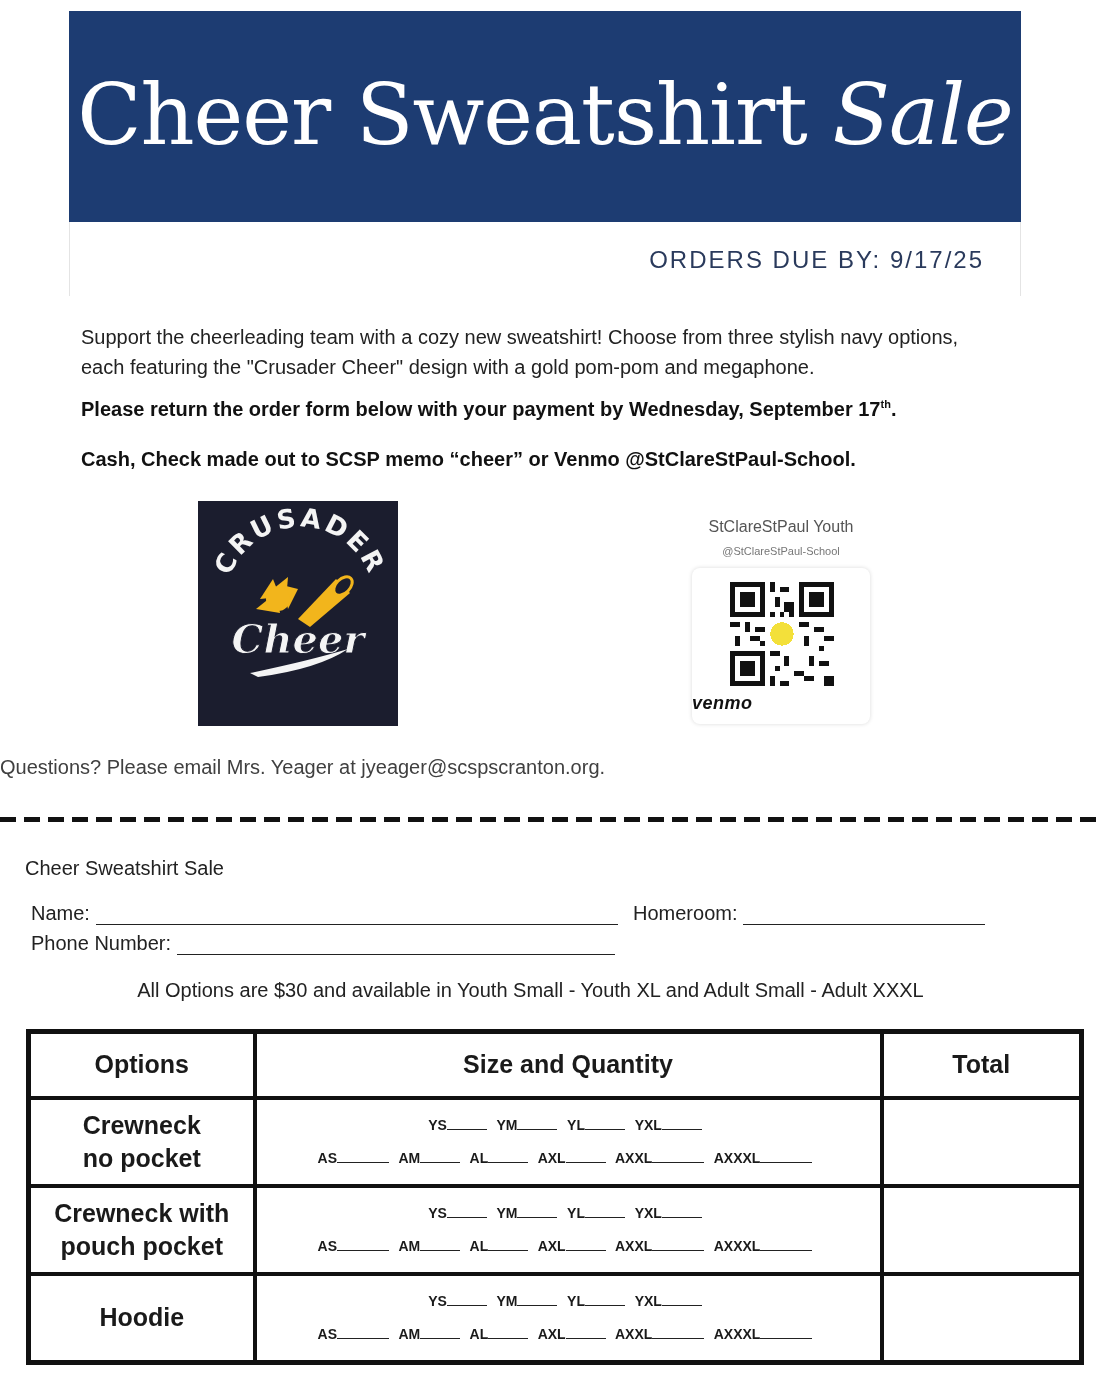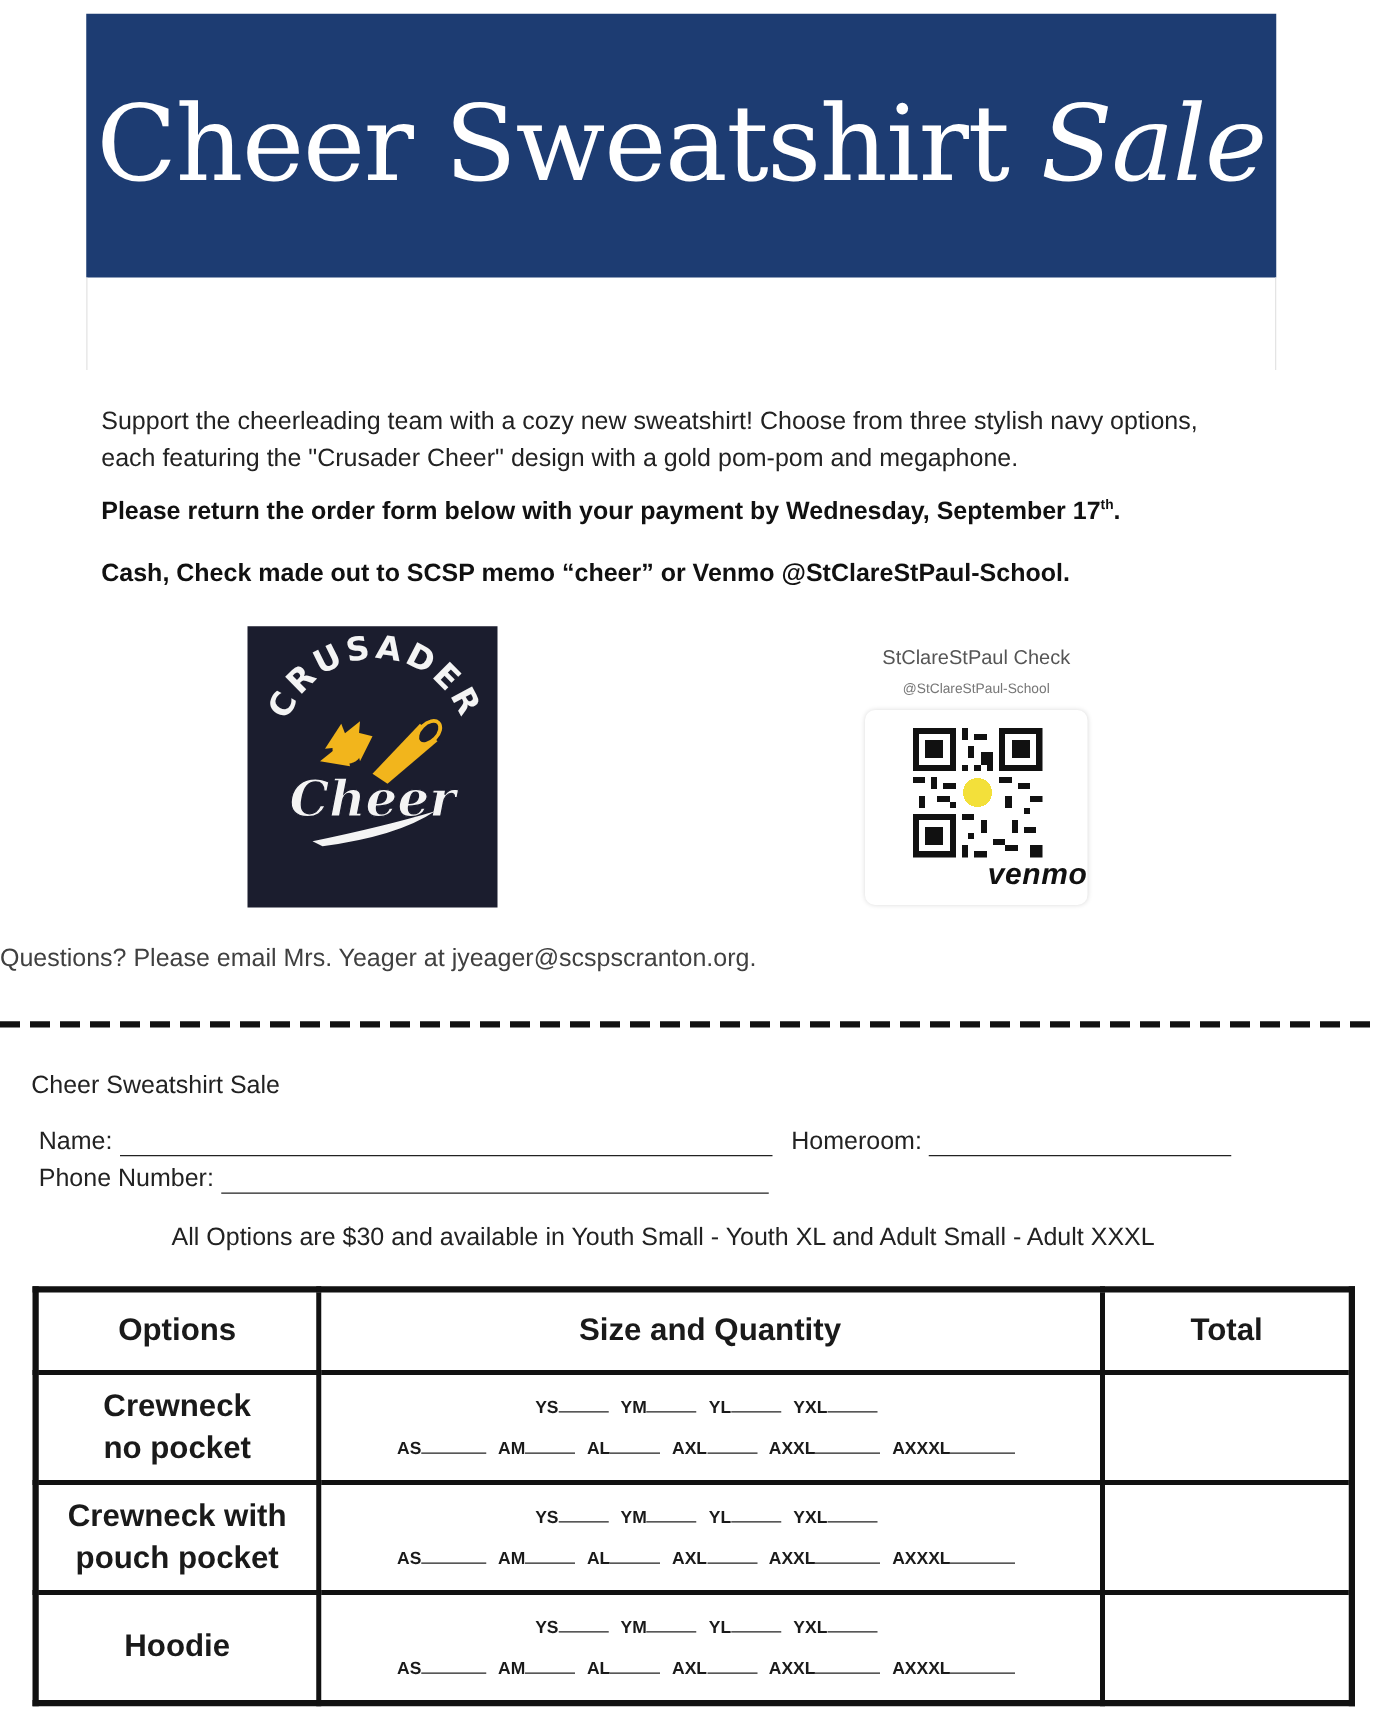--- a/index.html
+++ b/index.html
@@ -17,21 +17,21 @@
   .intro { position: absolute; left: 81px; top: 322px; width: 920px; font-size: 20px; line-height: 30px; color: #222; }
   .bold-line { position: absolute; left: 81px; font-size: 20px; font-weight: bold; color: #111; }
   .bold-line sup { font-size: 11px; }
 
   .logo-box { position: absolute; left: 198px; top: 501px; width: 200px; height: 225px; background: #1b1d2e; overflow: hidden; }
 
   .venmo-name { position: absolute; left: 681px; top: 518px; width: 200px; text-align: center; font-size: 16px; color: #555; }
   .venmo-handle { position: absolute; left: 681px; top: 545px; width: 200px; text-align: center; font-size: 11px; color: #777; }
   .venmo-card { position: absolute; left: 692px; top: 568px; width: 178px; height: 156px; background: #fff; border-radius: 8px; box-shadow: 0 0 4px rgba(0,0,0,0.15); }
   .venmo-qr { position: absolute; left: 38px; top: 14px; width: 104px; height: 104px; }
-  .venmo-word { position: absolute; left: 0; right: 0; bottom: 10px; text-align: right; font-size: 24px; font-weight: bold; font-style: italic; color: #111; letter-spacing: 0.5px; }
+  .venmo-word { position: absolute; left: 0; right: 0; bottom: 10px; text-align: left; font-size: 18px; font-weight: bold; font-style: italic; color: #111; letter-spacing: 0.5px; }
 
   .questions { position: absolute; left: 0; right: 0; top: 756px; text-align: left; font-size: 20px; color: #404040; }
 
   .cut-line { position: absolute; left: 0; width: 1099px; top: 817px; height: 5px;
     background-image: repeating-linear-gradient(to right, #111 0 16px, transparent 16px 24px); }
 
   .form-title { position: absolute; left: 25px; top: 857px; font-size: 20px; color: #222; }
   .field { position: absolute; font-size: 20px; color: #222; display: flex; align-items: flex-end; }
   .field .line { display: inline-block; border-bottom: 1.5px solid #222; margin-left: 6px; height: 18px; }
   .avail { position: absolute; left: 0; right: 0; top: 979px; text-align: center; font-size: 20px; color: #222; padding-right: 38px; }
@@ -50,20 +50,21 @@
 <body>
 
 <div class="banner">
   <div class="banner-title">
     <span>Cheer Sweatshirt</span>
     <span class="ital">Sale</span>
   </div>
 </div>
 
 <div class="subbar">
+  <div class="subbar-right">ORDERS DUE BY: 9/17/25</div>
 </div>
 
 <p class="intro">Support the cheerleading team with a cozy new sweatshirt! Choose from three stylish navy options, each featuring the "Crusader Cheer" design with a gold pom-pom and megaphone.</p>
 <div class="bold-line" style="top:398px">
   <span>Please return the order form below with your payment by Wednesday, September 17</span><sup>th</sup><span>.</span>
 </div>
 <div class="bold-line" style="top:448px">Cash, Check made out to SCSP memo “cheer” or Venmo @StClareStPaul-School.</div>
 
 <div class="logo-box">
   <svg width="200" height="225" viewBox="0 0 200 225">
@@ -83,21 +84,21 @@
     </g>
 
     <path d="M100 118 L138 78 L152 92 L112 126 Z" fill="#f2b51c"></path>
     <ellipse cx="145" cy="85" rx="7" ry="11" transform="rotate(45 145 85)" fill="#1b1d2e" stroke="#f2b51c" stroke-width="3"></ellipse>
 
     <text x="100" y="152" text-anchor="middle" font-family="DejaVu Serif, serif" font-style="italic" font-weight="bold" font-size="40" fill="#f4f4f4" stroke="#1b1d2e" stroke-width="1">Cheer</text>
     <path d="M52 172 Q110 160 150 148 Q120 168 60 176 Z" fill="#f4f4f4"></path>
   </svg>
 </div>
 
-<div class="venmo-name">StClareStPaul Check</div>
+<div class="venmo-name">StClareStPaul Youth</div>
 <div class="venmo-handle">@StClareStPaul-School</div>
 <div class="venmo-card">
   <svg class="venmo-qr" viewBox="0 0 21 21" shape-rendering="crispEdges">
     <rect width="21" height="21" fill="#fff"></rect>
     <g fill="#111">
       <rect x="0" y="0" width="7" height="7"></rect>
         <rect x="1" y="1" width="5" height="5" fill="#fff"></rect>
         <rect x="2" y="2" width="3" height="3"></rect>
       <rect x="14" y="0" width="7" height="7"></rect>
         <rect x="15" y="1" width="5" height="5" fill="#fff"></rect>

